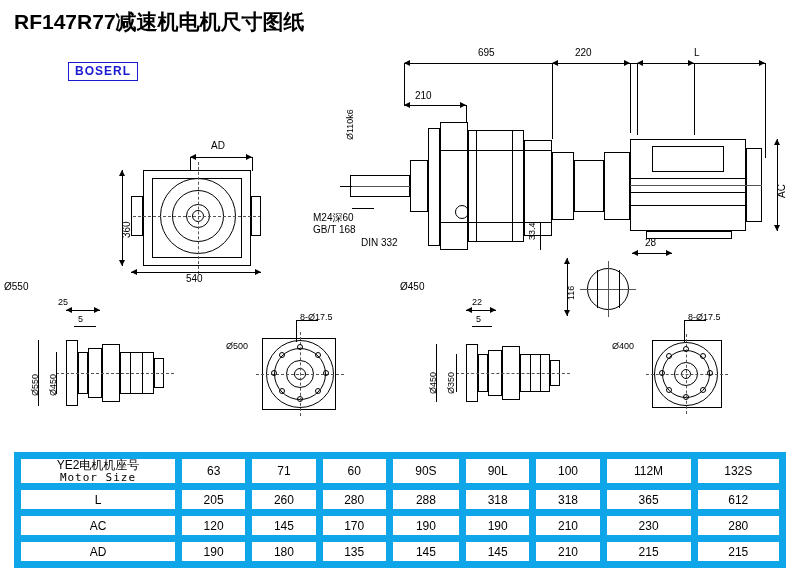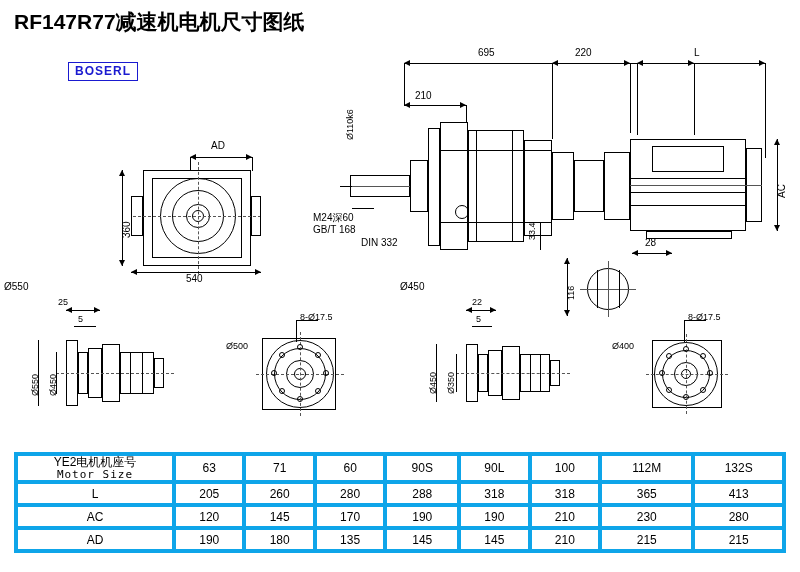--- a/index.html
+++ b/index.html
@@ -53,21 +53,21 @@
   .ard{border-top:6px solid #000;}
 
   
   table.spec{
     position:absolute;left:14px;top:452px;
     border-collapse:collapse;
     width:772px;
     font-size:12px;
   }
   table.spec td{
-    border:4px solid #0ea5e9;
+    border:7px solid #0ea5e9;
     text-align:center;
     height:19px;
     padding:0 2px;
   }
   td.firstcol{width:150px;}
   .mono{font-family:"DejaVu Sans Mono", monospace;font-size:11px;letter-spacing:1px;}
   .twoline{line-height:1.05;padding:2px 0;}
 </style>
 </head>
 <body>
@@ -304,21 +304,21 @@
       </tr>
       <tr>
         <td class="firstcol">L</td>
         <td>205</td>
         <td>260</td>
         <td>280</td>
         <td>288</td>
         <td>318</td>
         <td>318</td>
         <td>365</td>
-        <td>413</td>
+        <td>612</td>
       </tr>
       <tr>
         <td class="firstcol">AC</td>
         <td>120</td>
         <td>145</td>
         <td>170</td>
         <td>190</td>
         <td>190</td>
         <td>210</td>
         <td>230</td>

